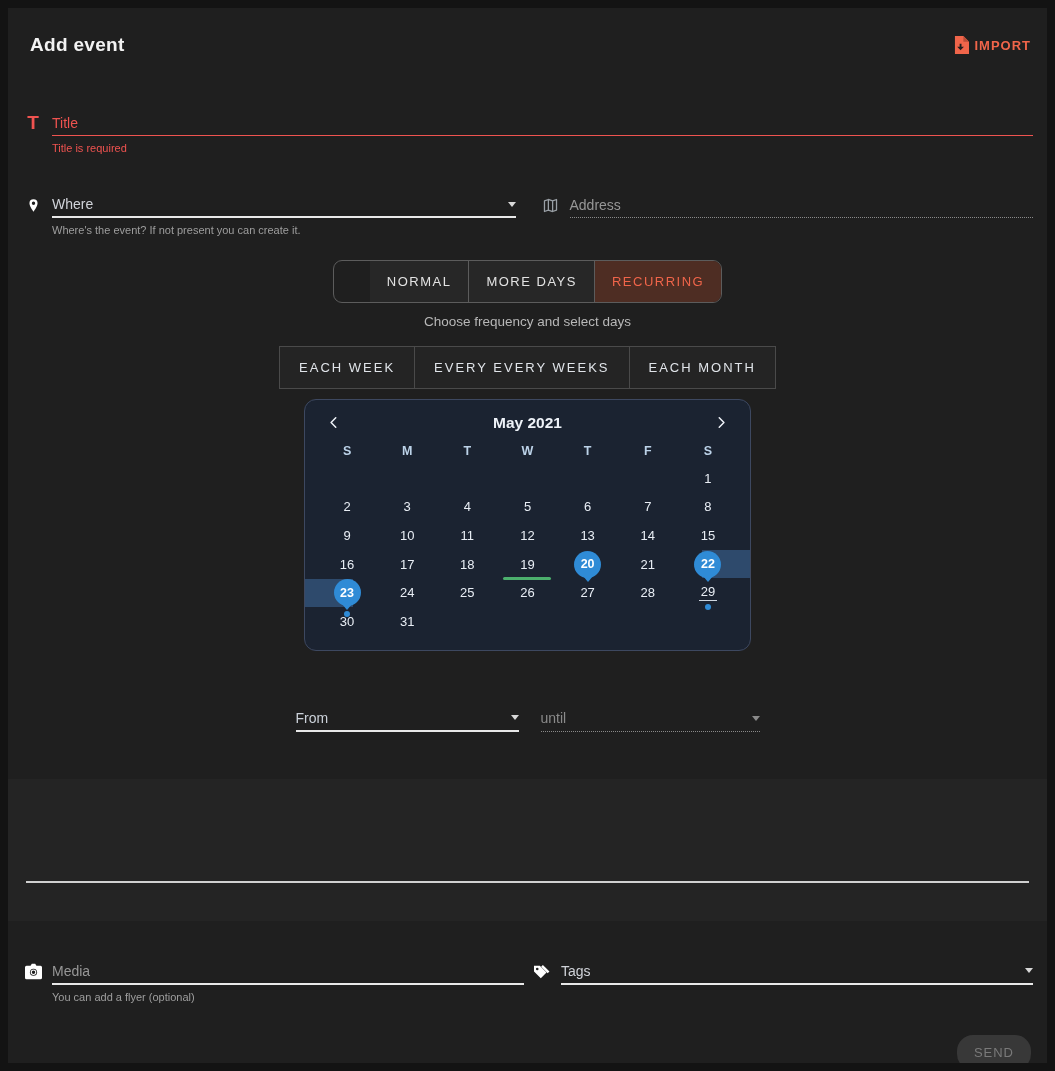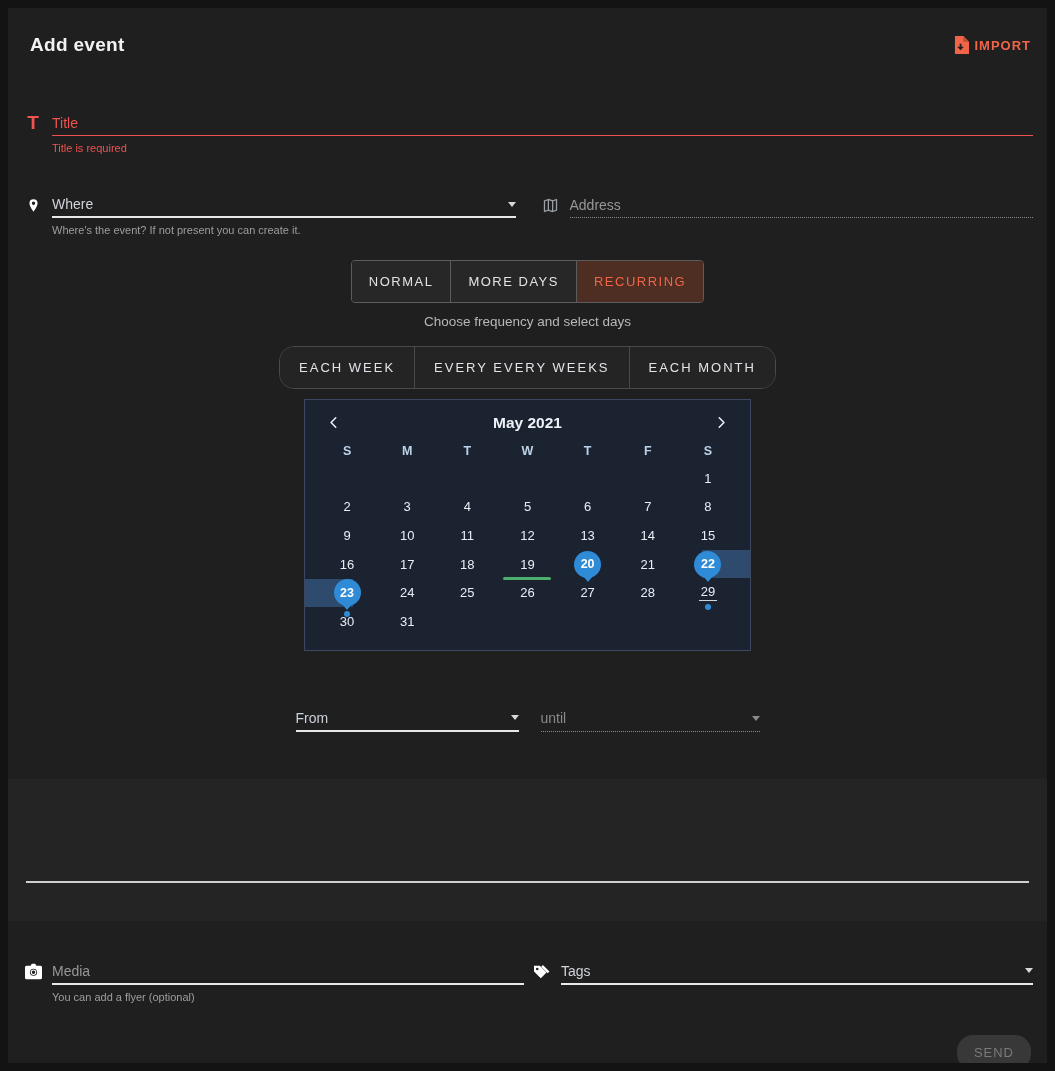--- a/index.html
+++ b/index.html
@@ -26,34 +26,34 @@
   .helper { color:#9e9e9e; font-size:11px; margin:6px 0 0 30px; }
   .helper.err { color:#ef5350; margin-left:30px; }
   .caret { width:0; height:0; border-left:4.5px solid transparent; border-right:4.5px solid transparent; border-top:5.5px solid #d8d8d8; margin-left:auto; }
   .caret.dim { border-top-color:#8a8a8a; }
 
   .title-row { margin-top:54px; }
   .whereaddr-row { margin-top:38px; }
 
   
   .tabs-row { display:flex; justify-content:center; margin-top:24px; }
-  .tab-group { display:flex; border-radius:4px; overflow:hidden; border:1px solid #5c5c5c; }
+  .tab-group { display:flex; border-radius:9px; overflow:hidden; border:1px solid #5c5c5c;padding-left:36px; }
   .tab { padding:13px 17px; background:#272727; color:#e3e3e3; font-size:13px; letter-spacing:1.5px; border:none; border-left:1px solid #5c5c5c; cursor:pointer; font-family:inherit; }
   .tab:first-child { border-left:none; }
   .tab.active { background:#4e2d23; color:#f0654a; }
 
   .hint { text-align:center; color:#b8b8b8; font-size:13.5px; margin-top:11px; }
 
   .freq-row { display:flex; justify-content:center; margin-top:17px; }
-  .freq-group { display:flex; border-radius:15px; overflow:hidden; border:1px solid #4a4a4a; }
+  .freq-group { display:flex; border-radius:0; overflow:hidden; border:1px solid #4a4a4a; }
   .freq-btn { padding:13px 19px; background:#242424; color:#e0e4e9; font-size:13px; letter-spacing:2px; border:none; border-left:1px solid #4a4a4a; cursor:pointer; font-family:inherit; }
   .freq-btn:first-child { border-left:none; }
 
   
-  .calendar { width:447px; margin:10px auto 0; background:#1b2331; border:1px solid #3d4860; border-radius:0; padding:11px 12px 14px; }
+  .calendar { width:447px; margin:10px auto 0; background:#1b2331; border:1px solid #3d4860; border-radius:12px; padding:11px 12px 14px; }
   .cal-header { display:flex; align-items:center; justify-content:space-between; padding:2px 8px 6px; }
   .cal-title { color:#eef2f8; font-size:15.5px; font-weight:700; }
   .cal-nav { background:none; border:none; cursor:pointer; display:flex; align-items:center; padding:2px; }
   .cal-weekdays, .cal-grid { display:grid; grid-template-columns:repeat(7,1fr); }
   .cal-head { text-align:center; color:#bcd2e8; font-size:12.5px; font-weight:700; height:26px; line-height:26px; }
   .cal-cell { position:relative; height:28.6px; display:flex; align-items:center; justify-content:center; }
   .day-num { position:relative; z-index:1; color:#e9eef5; font-size:13px; }
   .day-num.underlined { border-bottom:1px solid #cfd6df; padding:0 2px 1px; }
   .band-right::before, .band-left::before { content:""; position:absolute; top:50%; transform:translateY(-50%); height:28px; background:#2e4a6c; z-index:0; }
   .band-right::before { left:40%; right:-12px; }

